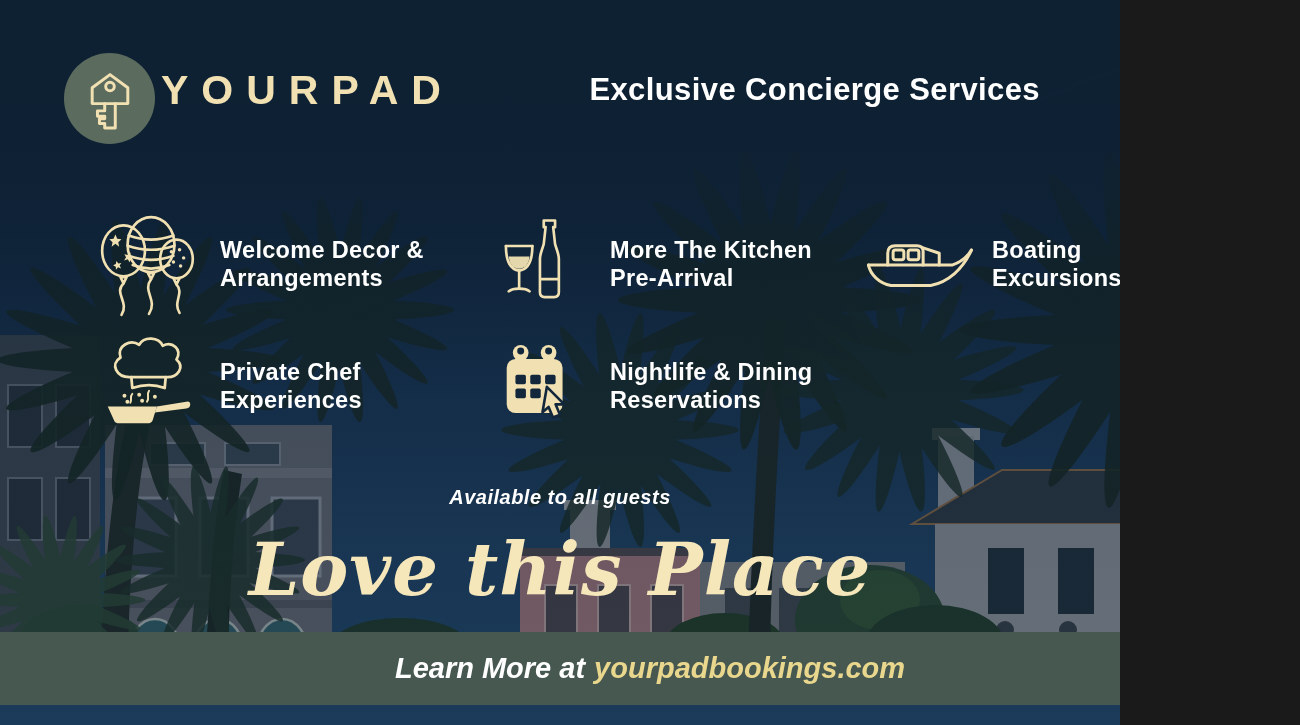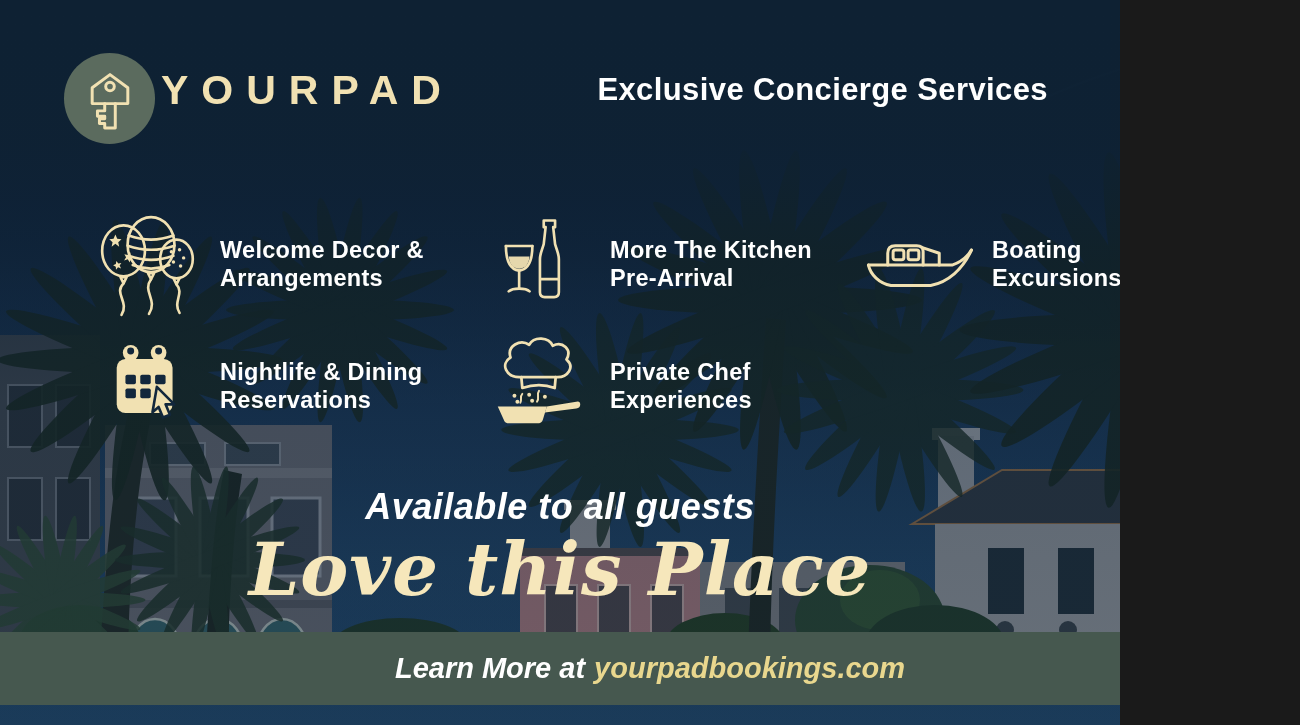--- a/index.html
+++ b/index.html
@@ -5,36 +5,36 @@
   html,body{margin:0;padding:0;background:#1a1a1a;}
   .canvas{position:relative;width:1120px;height:725px;overflow:hidden;
     background:#7f1d1d;font-family:"Liberation Sans",sans-serif;}
   .bg{position:absolute;left:0;top:0;width:1300px;height:725px;display:block;}
 
   
   .logo{position:absolute;left:64px;top:53px;width:91px;height:91px;border-radius:50%;
     background:#5b6b5e;display:flex;align-items:center;justify-content:center;}
   .brand-name{position:absolute;left:161px;top:67px;font-size:41px;font-weight:800;
     letter-spacing:13px;color:#f1e1b2;}
-  .tagline{position:absolute;right:72px;top:72px;font-size:31px;font-weight:700;color:#ffffff;
+  .tagline{position:absolute;right:80px;top:72px;font-size:31px;font-weight:700;color:#ffffff;
     letter-spacing:.4px;}
 
   
   .services{position:absolute;left:90px;top:203px;display:grid;
     grid-template-columns:390px 382px 368px;grid-auto-rows:122px;}
   .service{display:flex;align-items:center;}
   .service .icon-box{width:118px;height:118px;flex:0 0 118px;display:flex;
     align-items:center;justify-content:center;}
   .service .label{margin-left:12px;color:#ffffff;font-size:23.5px;font-weight:700;
     line-height:28px;letter-spacing:.3px;}
   .service .label span{display:block;}
 
   
   .available{position:absolute;left:0;right:0;top:486px;text-align:center;color:#ffffff;
-    font-size:36px;font-weight:700;font-style:italic;letter-spacing:.5px;}
+    font-size:20px;font-weight:700;font-style:italic;letter-spacing:.5px;}
   .script-title{position:absolute;left:0;right:0;top:527px;text-align:center;color:#f6e7bb;
     font-family:"DejaVu Serif",serif;font-style:italic;font-weight:700;font-size:72px;
     letter-spacing:1px;}
 
   
   .footer{position:absolute;left:0;top:632px;width:1300px;height:73px;background:#46584f;
     display:flex;align-items:center;justify-content:center;font-size:29px;font-weight:700;
     font-style:italic;color:#ffffff;}
   .footer .url{color:#e9d78e;margin-left:9px;}
 
@@ -236,20 +236,46 @@
         </svg>
       </div>
       <div class="label">
         <span>Boating</span>
           <span>Excursions</span>
       </div>
     </div>
 
     <div class="service">
       <div class="icon-box">
+        <svg class="ic" width="108" height="108" viewBox="0 0 110 110">
+          <g fill="none" stroke="#f1e1b2" stroke-width="2.8" stroke-linecap="round" stroke-linejoin="round">
+            <path d="M35,46 C22,46 15,33 26,26 C22,14 36,7 45,13 C50,4 65,5 69,14 C79,9 89,18 83,28 C92,36 84,46 74,46 Z"></path>
+            <path d="M37,46 L38,57 C50,53 60,53 71,57 L72,46"></path>
+            <path d="M38,63 C35,66 38,69 36,72" stroke-width="2"></path>
+            <path d="M55,60 C52,64 56,67 53,71" stroke-width="2"></path>
+          </g>
+          <g fill="#f1e1b2">
+            <circle cx="30" cy="65" r="2"></circle>
+              <circle cx="45" cy="64" r="2"></circle>
+              <circle cx="33" cy="71" r="2"></circle>
+            <circle cx="48" cy="70" r="2"></circle>
+              <circle cx="61" cy="66" r="2"></circle>
+            <path d="M13,76 H63 L59,89 Q58,93 53,93 H25 Q20,93 19,89 Z"></path>
+            <path d="M63,76 L93,71 Q97,70 97,74 Q97,77 93,78 L61,82 Z"></path>
+          </g>
+        </svg>
+      </div>
+      <div class="label">
+        <span>Private Chef</span>
+          <span>Experiences</span>
+      </div>
+    </div>
+
+    <div class="service">
+      <div class="icon-box">
         <svg class="ic" width="96" height="96" viewBox="0 0 110 110">
           <g fill="#f1e1b2">
             <circle cx="34" cy="17" r="9"></circle>
             <circle cx="66" cy="17" r="9"></circle>
             <rect x="18" y="24" width="64" height="62" rx="10"></rect>
           </g>
           <circle cx="34" cy="15" r="4" fill="#12273c"></circle>
           <circle cx="66" cy="15" r="4" fill="#12273c"></circle>
           <g fill="#12273c">
             <rect x="28" y="42" width="12" height="11" rx="2"></rect>
@@ -260,46 +286,20 @@
           </g>
           <polygon points="64,56 84,76 74,76 79,88 71,91 66,79 59,85" fill="#f1e1b2" stroke="#12273c" stroke-width="3" stroke-linejoin="round"></polygon>
         </svg>
       </div>
       <div class="label">
         <span>Nightlife &amp; Dining</span>
           <span>Reservations</span>
       </div>
     </div>
 
-    <div class="service">
-      <div class="icon-box">
-        <svg class="ic" width="108" height="108" viewBox="0 0 110 110">
-          <g fill="none" stroke="#f1e1b2" stroke-width="2.8" stroke-linecap="round" stroke-linejoin="round">
-            <path d="M35,46 C22,46 15,33 26,26 C22,14 36,7 45,13 C50,4 65,5 69,14 C79,9 89,18 83,28 C92,36 84,46 74,46 Z"></path>
-            <path d="M37,46 L38,57 C50,53 60,53 71,57 L72,46"></path>
-            <path d="M38,63 C35,66 38,69 36,72" stroke-width="2"></path>
-            <path d="M55,60 C52,64 56,67 53,71" stroke-width="2"></path>
-          </g>
-          <g fill="#f1e1b2">
-            <circle cx="30" cy="65" r="2"></circle>
-              <circle cx="45" cy="64" r="2"></circle>
-              <circle cx="33" cy="71" r="2"></circle>
-            <circle cx="48" cy="70" r="2"></circle>
-              <circle cx="61" cy="66" r="2"></circle>
-            <path d="M13,76 H63 L59,89 Q58,93 53,93 H25 Q20,93 19,89 Z"></path>
-            <path d="M63,76 L93,71 Q97,70 97,74 Q97,77 93,78 L61,82 Z"></path>
-          </g>
-        </svg>
-      </div>
-      <div class="label">
-        <span>Private Chef</span>
-          <span>Experiences</span>
-      </div>
-    </div>
-
   </div>
 
   <div class="available">Available to all guests</div>
   <div class="script-title">Love this Place</div>
 
   <div class="footer">
     <span>Learn More at</span>
     <span class="url">yourpadbookings.com</span>
   </div>
 

